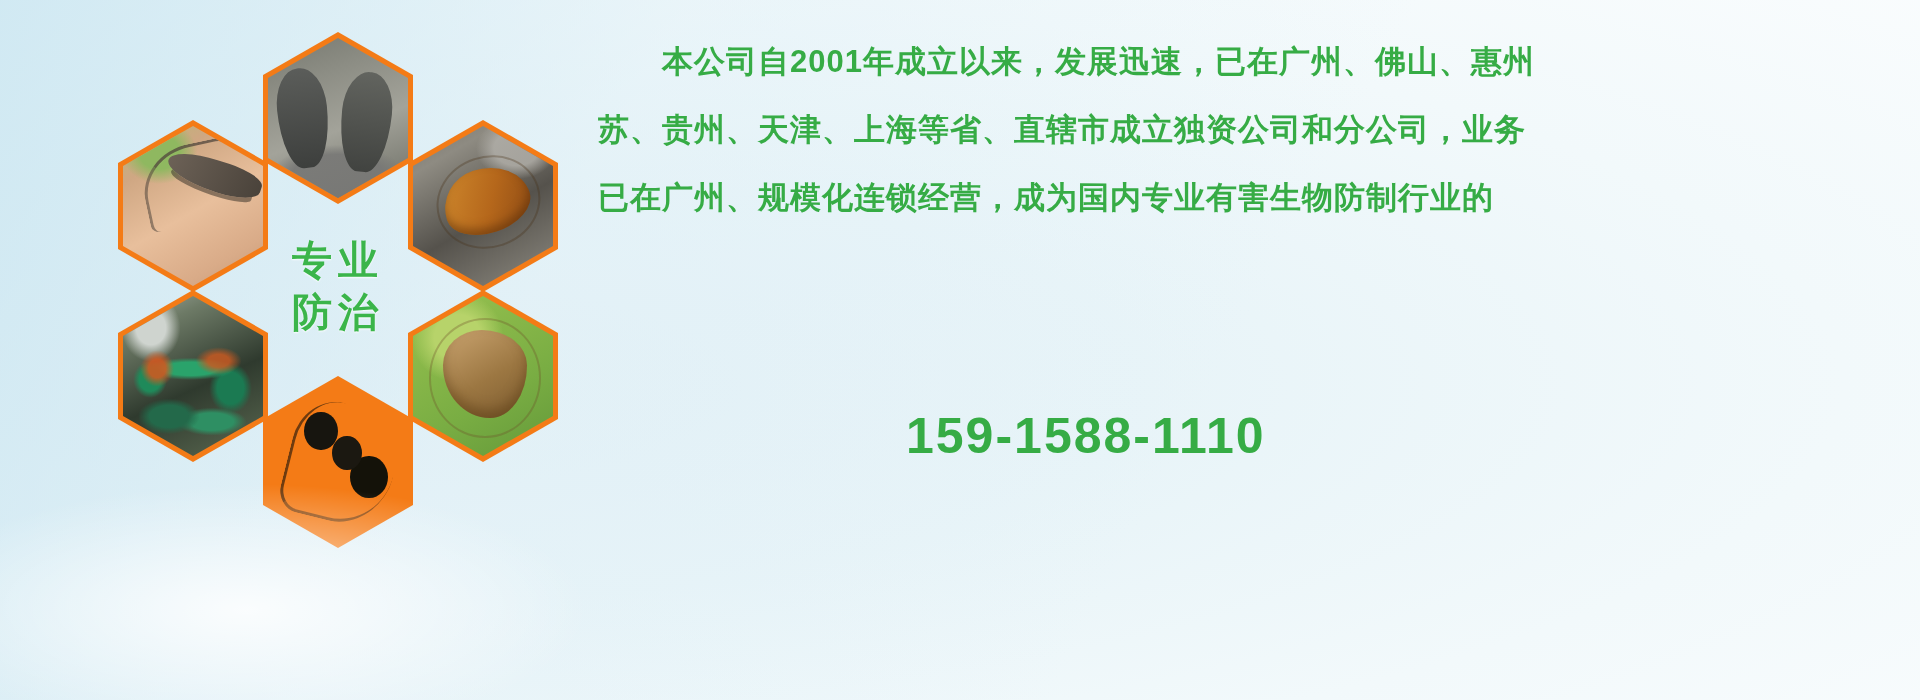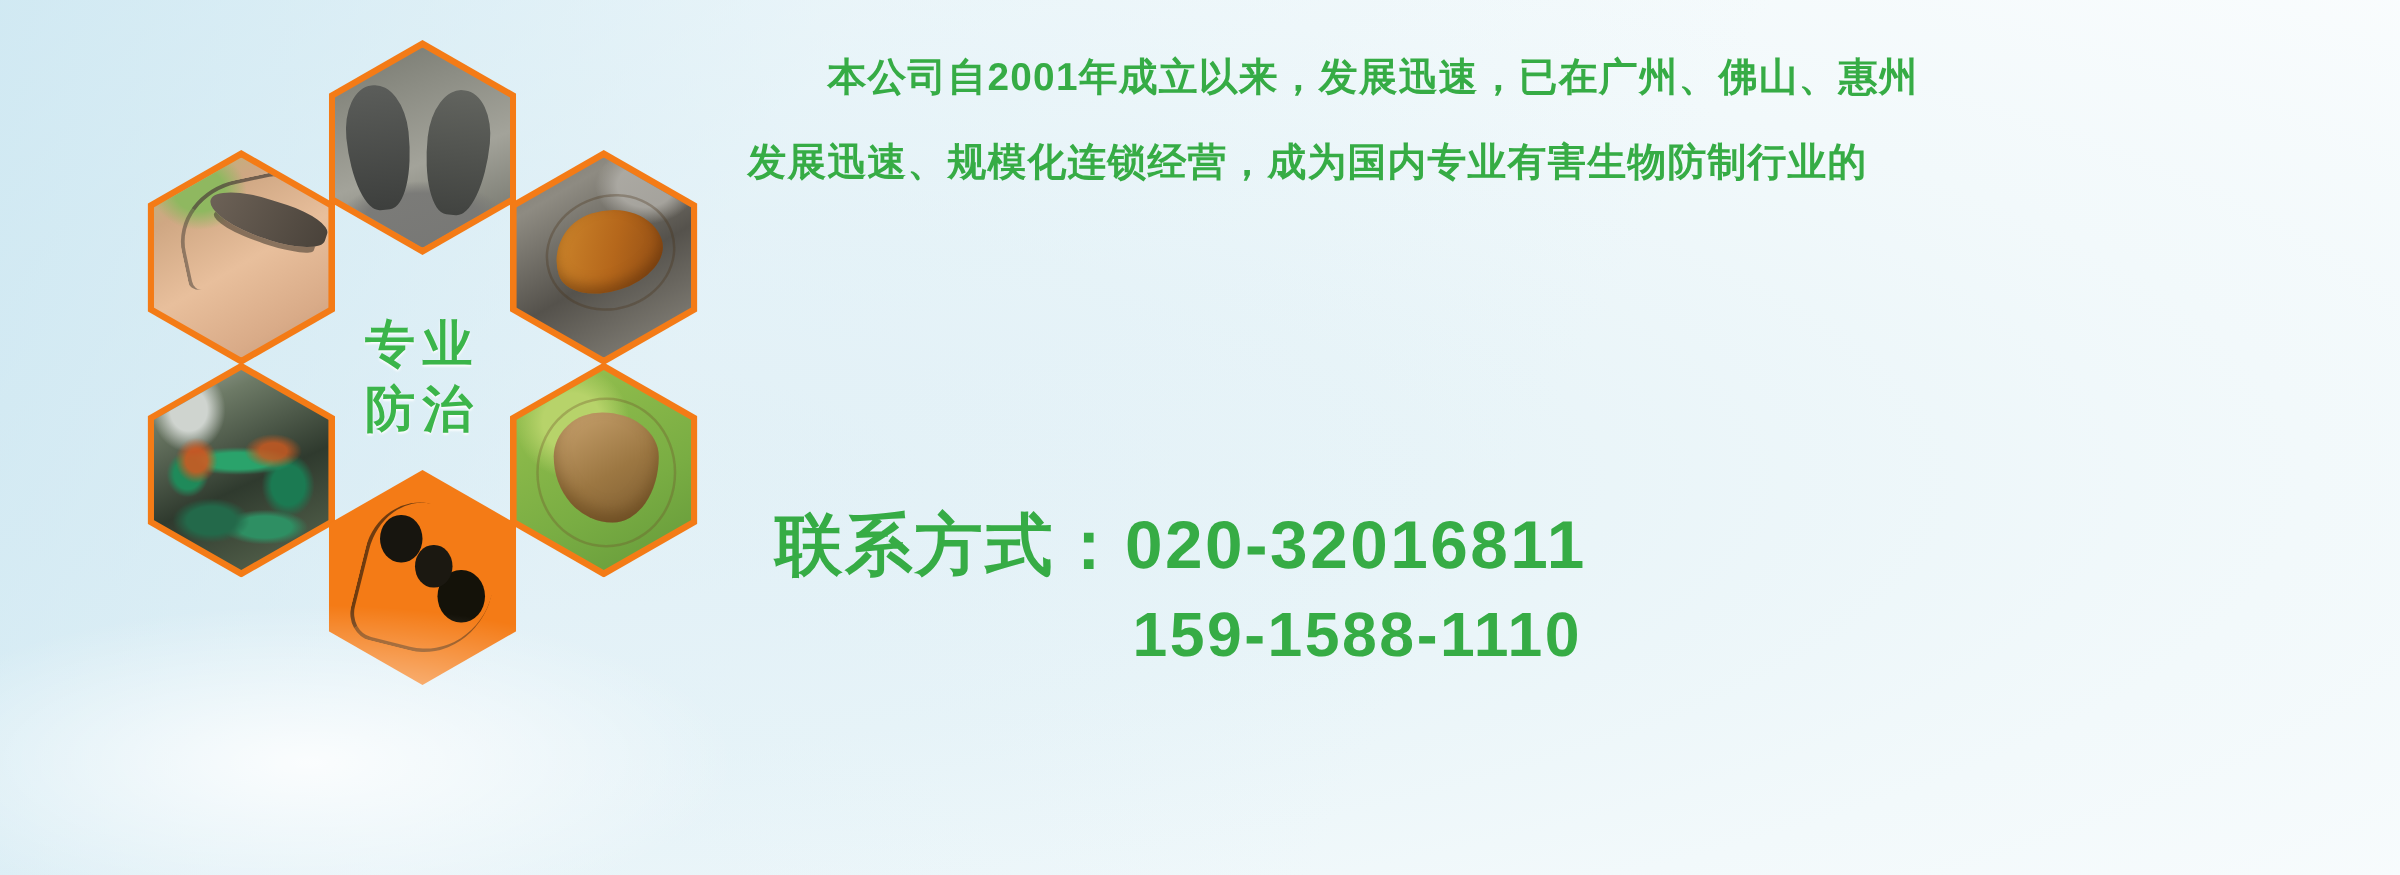--- a/index.html
+++ b/index.html
@@ -44,21 +44,21 @@
 
   
   .h-mosquito{left:38px;top:112px;}
   .h-rats    {left:183px;top:24px;}
   .h-roach   {left:328px;top:112px;}
   .h-flies   {left:38px;top:282px;}
   .h-ant     {left:183px;top:368px;}
   .h-stink   {left:328px;top:282px;}
 
   .hexlabel{
-    position:absolute;left:183px;top:208px;width:150px;height:172px;
+    position:absolute;left:183px;top:192px;width:150px;height:172px;
     display:flex;flex-direction:column;align-items:center;justify-content:center;
     gap:12px;
     font-size:40px;font-weight:bold;color:#3bb54a;letter-spacing:6px;
     text-shadow:0 1px 2px rgba(255,255,255,.9);
   }
   .hexlabel span{line-height:1;}
 
   
   .art.mosquito{
     background:
@@ -234,21 +234,21 @@
     </div>
 
     <div class="hexlabel">
       <span>专业</span>
       <span>防治</span>
     </div>
   </div>
 
   <div class="copy">
     <p class="indent">本公司自2001年成立以来，发展迅速，已在广州、佛山、惠州</p>
-    <p>发展迅速、规模化连锁经营，成为国内专业有害生物防制行业的</p>
+    <p>苏、贵州、天津、上海等省、直辖市成立独资公司和分公司，业务</p>
+    <p>已在广州、规模化连锁经营，成为国内专业有害生物防制行业的</p>
   </div>
 
   <div class="contact">
-    <div class="line1">联系方式：020-32016811</div>
     <div class="line2">159-1588-1110</div>
   </div>
 
 </div>
 
 </body></html>

